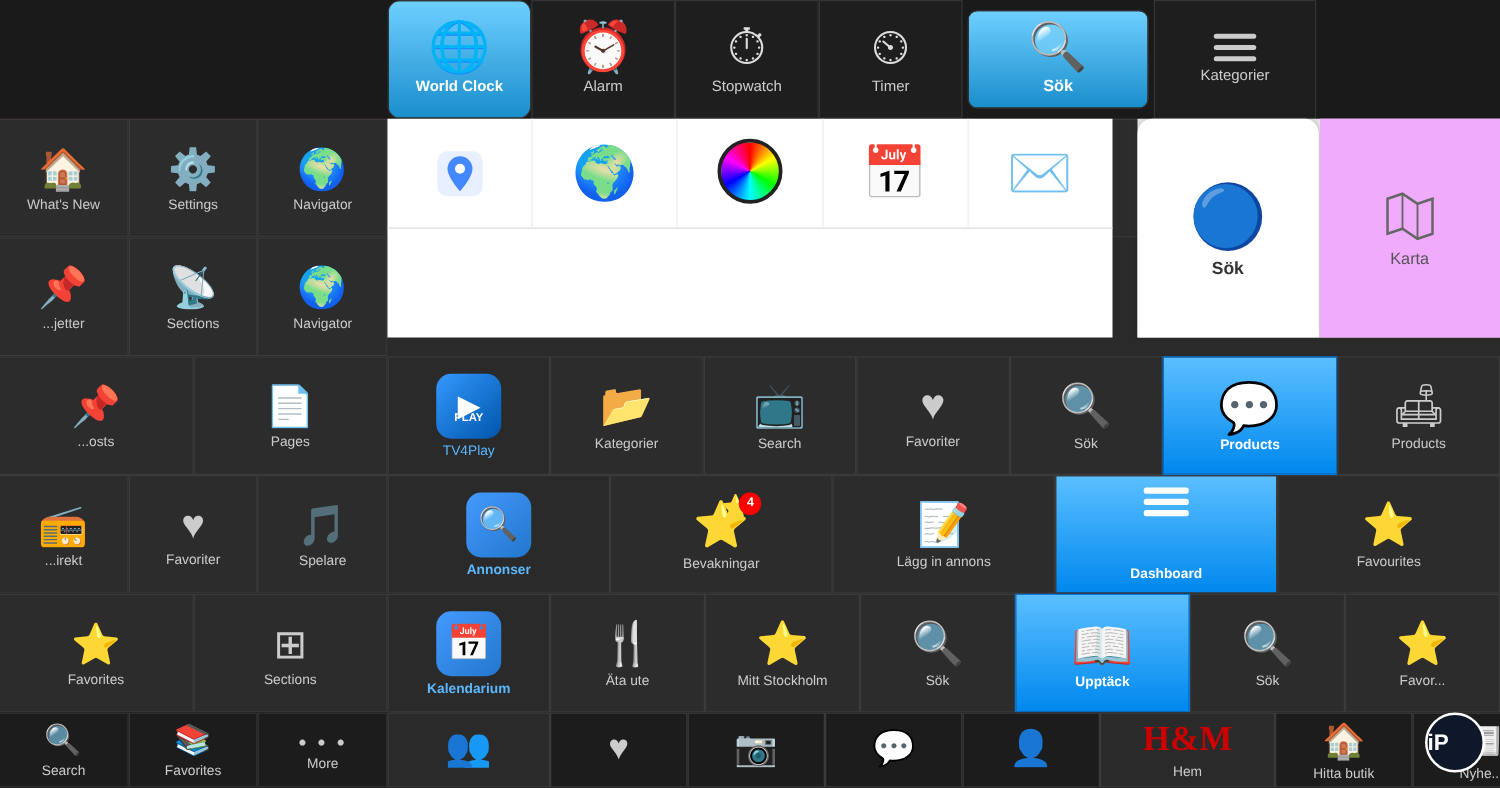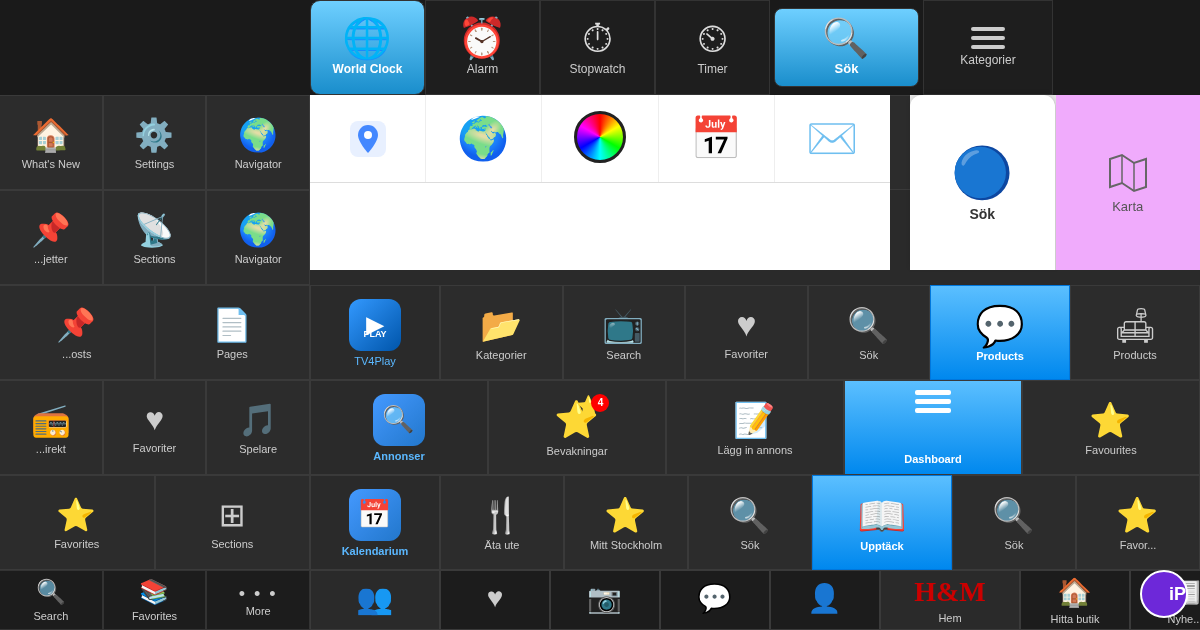--- a/index.html
+++ b/index.html
@@ -208,24 +208,24 @@
     .cell-uptack .label { color: white !important; font-weight: bold; }
 
     
     .ip-logo {
       position: absolute;
       bottom: 12px;
       right: 12px;
       width: 48px;
       height: 48px;
       border-radius: 50%;
-      background: #6d28d9;
+      background: #0f172a;
       display: flex;
       align-items: center;
-      justify-content: flex-end;
+      justify-content: flex-start;
       color: white;
       font-size: 18px;
       font-weight: bold;
       z-index: 200;
       border: 2px solid white;
     }
 
     
     .top-left-app {
       position: absolute;

